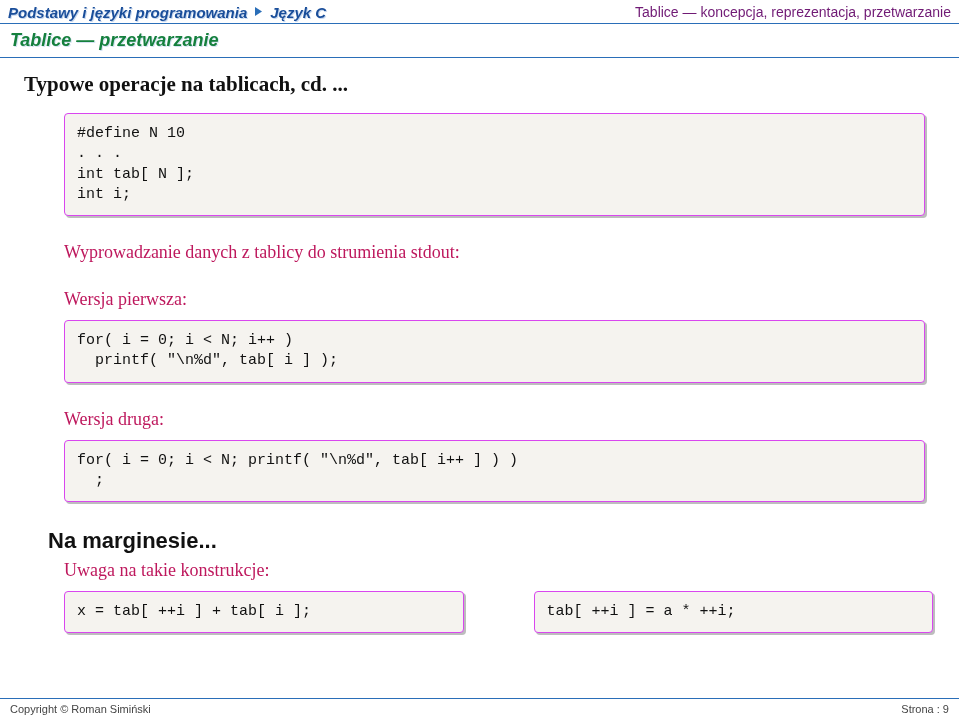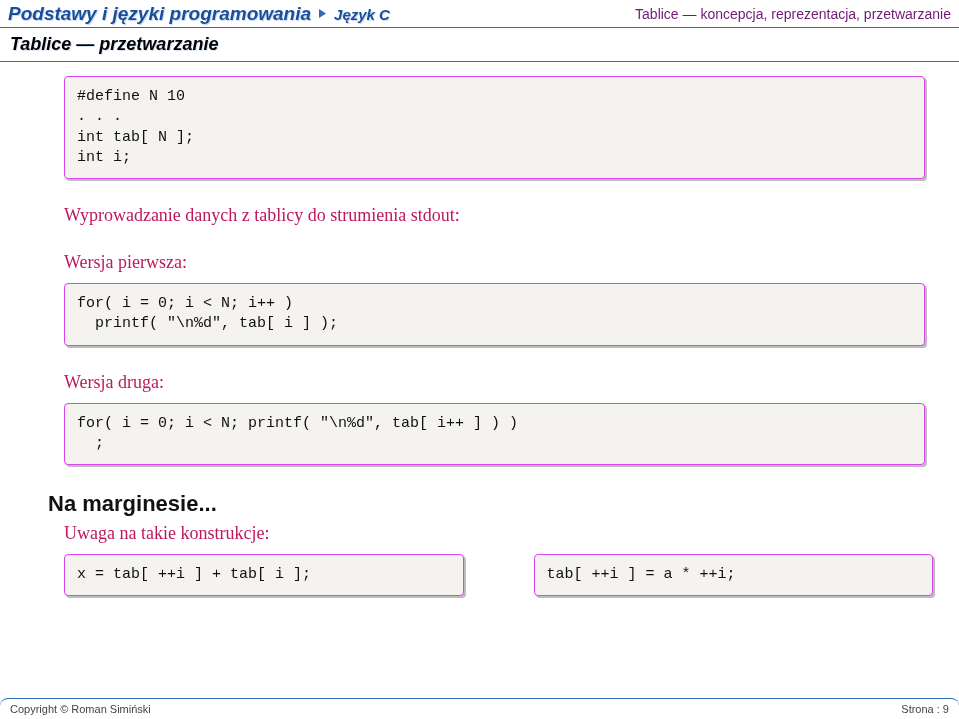--- a/index.html
+++ b/index.html
@@ -20,21 +20,21 @@
   }
   .header-left {
     display: flex;
     align-items: center;
     gap: 6px;
   }
   .header-title-1 {
     color: #1a4e9a;
     font-weight: bold;
     font-style: italic;
-    font-size: 19px;
+    font-size: 15px;
     text-shadow: 1px 1px 0 #c7d8ef;
   }
   .arrow-icon {
     display: inline-block;
   }
   .header-title-2 {
     color: #1a4e9a;
     font-weight: bold;
     font-style: italic;
     font-size: 15px;
@@ -42,21 +42,21 @@
   }
   .header-right {
     color: #701a75;
     font-size: 14px;
   }
   .subheader-bar {
     padding: 6px 10px;
     border-bottom: 1px solid #2a6eb8;
   }
   .subheader-text {
-    color: #000000;
+    color: #15803d;
     font-weight: bold;
     font-style: italic;
     font-size: 18px;
     text-shadow: 1px 1px 0 #d5e2f2;
     margin-top: 29px;
   }
   .content {
     padding: 14px 24px 0 24px;
   }
   .section-title {
@@ -107,21 +107,20 @@
     position: absolute;
     bottom: 0;
     left: 0;
     right: 0;
     border-top: 1px solid #2a6eb8;
     display: flex;
     justify-content: space-between;
     padding: 4px 10px;
     font-size: 11px;
     color: #444;
-    border-radius: 8px;
   }
 </style>
 </head>
 <body>
 
 <div class="header-bar">
   <div class="header-left">
     <span class="header-title-1">Podstawy i języki programowania</span>
     <span class="arrow-icon">
       <svg width="11" height="11" viewBox="0 0 11 11">
@@ -131,20 +130,21 @@
     <span class="header-title-2">Język C</span>
   </div>
   <div class="header-right">Tablice — koncepcja, reprezentacja, przetwarzanie</div>
 </div>
 
 <div class="subheader-bar">
   <span class="subheader-text">Tablice — przetwarzanie</span>
 </div>
 
 <div class="content">
+  <div class="section-title">Typowe operacje na tablicach, cd. ...</div>
 
   <div class="code-block code-full">#define N 10
 . . .
 int tab[ N ];
 int i;</div>
 
   <div class="subtext">Wyprowadzanie danych z tablicy do strumienia stdout:</div>
 
   <div class="subtext">Wersja pierwsza:</div>
   <div class="code-block code-full">for( i = 0; i &lt; N; i++ )

